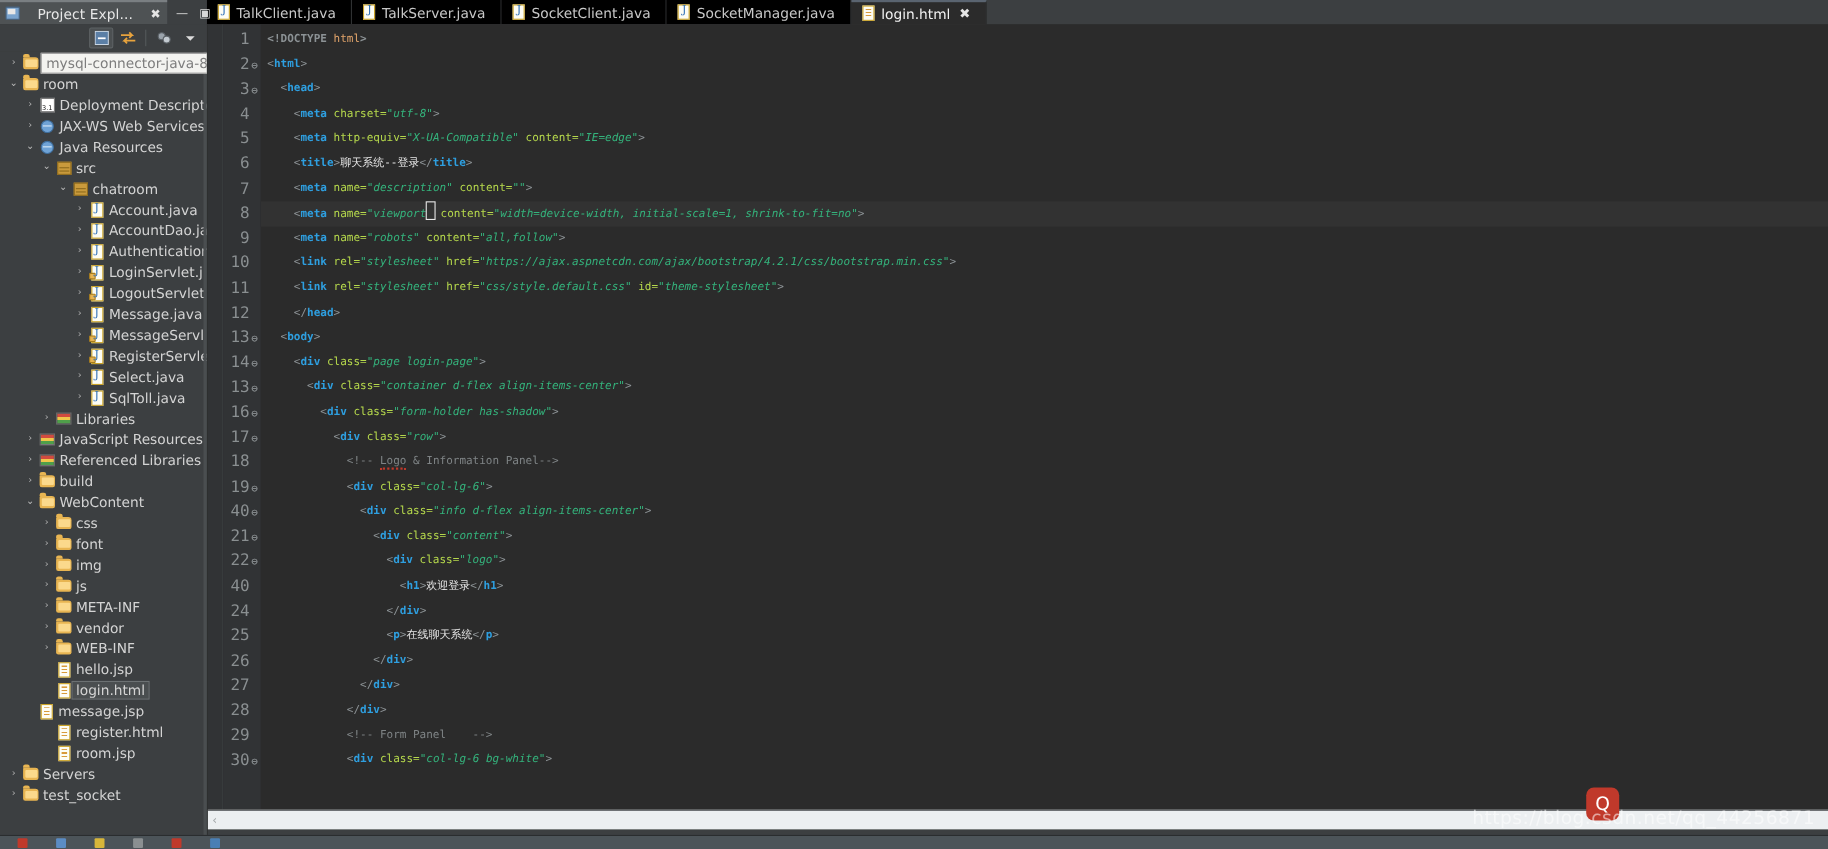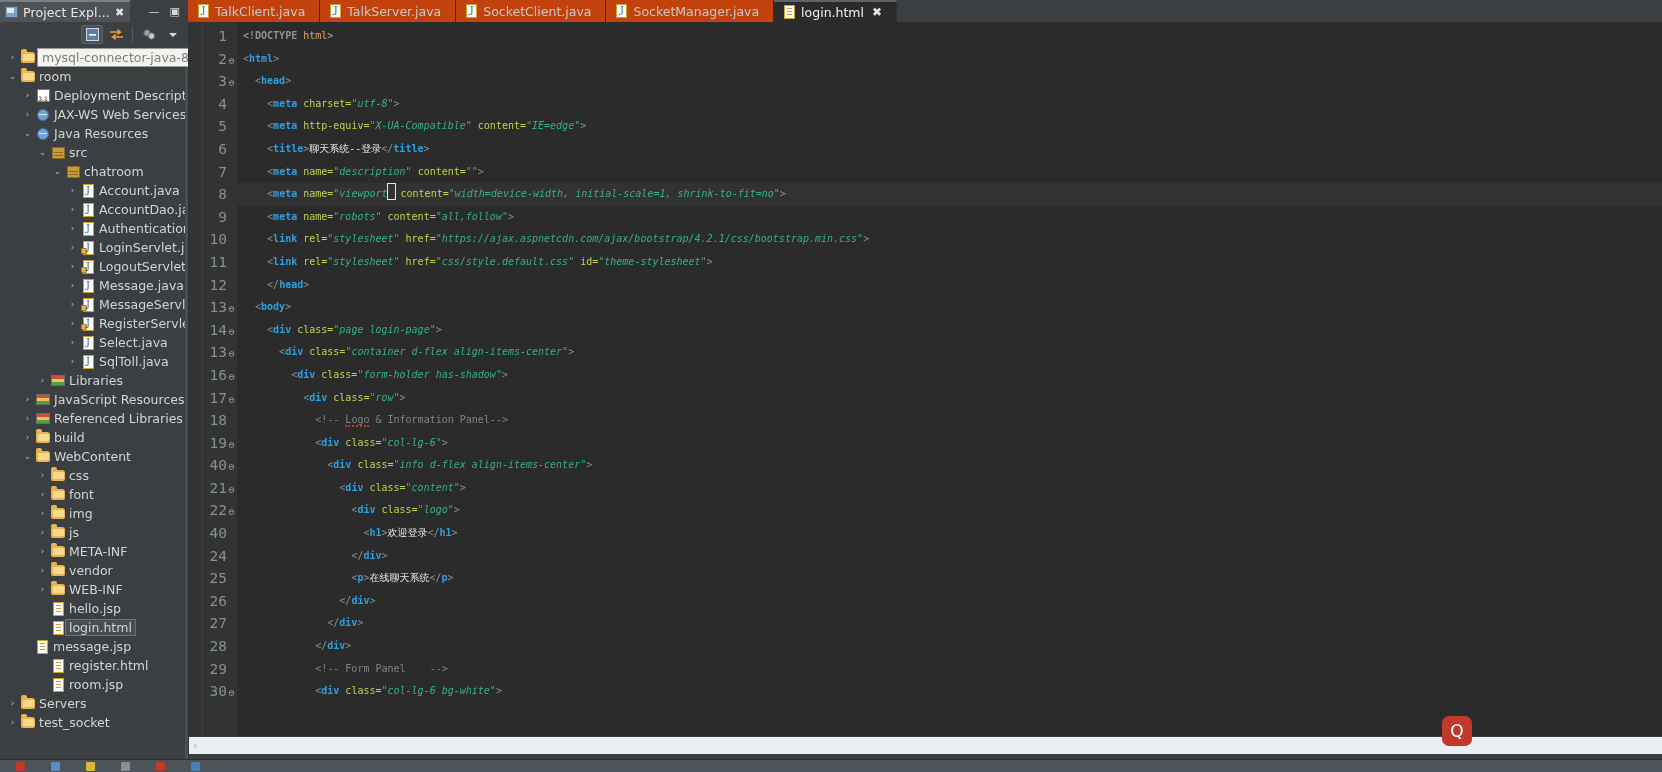--- a/index.html
+++ b/index.html
@@ -38,21 +38,21 @@
   .explorer-header {
     width: 188px;
     display: flex;
     align-items: stretch;
     background: #3c3f41;
     position: relative;
   }
   .view-tab {
     display: flex;
     align-items: center;
-    gap: 5px;
+    gap: 16px;
     padding: 0 6px 0 5px;
     background: #4e5254;
     border-top: 2px solid #7a7f82;
     color: #e8e8e8;
     font-size: 12.5px;
     height: 100%;
     box-sizing: border-box;
     white-space: nowrap;
   }
   .view-tab .tab-title { letter-spacing: .1px; }
@@ -74,21 +74,21 @@
     min-width: 0;
   }
   .etab {
     display: flex;
     align-items: center;
     gap: 6px;
     padding: 0 14px 0 10px;
     font-size: 12.5px;
     color: #c8c8c8;
     white-space: nowrap;
-    background: #c2410c;
+    background: #000000;
     border-right: 1px solid #2f3132;
     box-sizing: border-box;
   }
   .etab.active {
     background: #2b2b2b;
     color: #f2f2f2;
     border-top: 2px solid #5a6470;
   }
   .etab .closer { color: #e6e6e6; font-size: 12px; margin-left: 2px; }
 
@@ -754,13 +754,14 @@
         <div class="tk" style="background: rgb(216, 182, 58);"></div>
         <div class="tk" style="background: rgb(138, 143, 145);"></div>
         <div class="tk" style="background: rgb(192, 57, 43);"></div>
         <div class="tk" style="background: rgb(74, 127, 181);"></div>
       </div>
   </div>
 
   <div class="csdn-badge">
     <span>Q</span>
   </div>
+  <div class="watermark">https://blog.csdn.net/qq_44256871</div>
 </div>
 
 </body></html>

